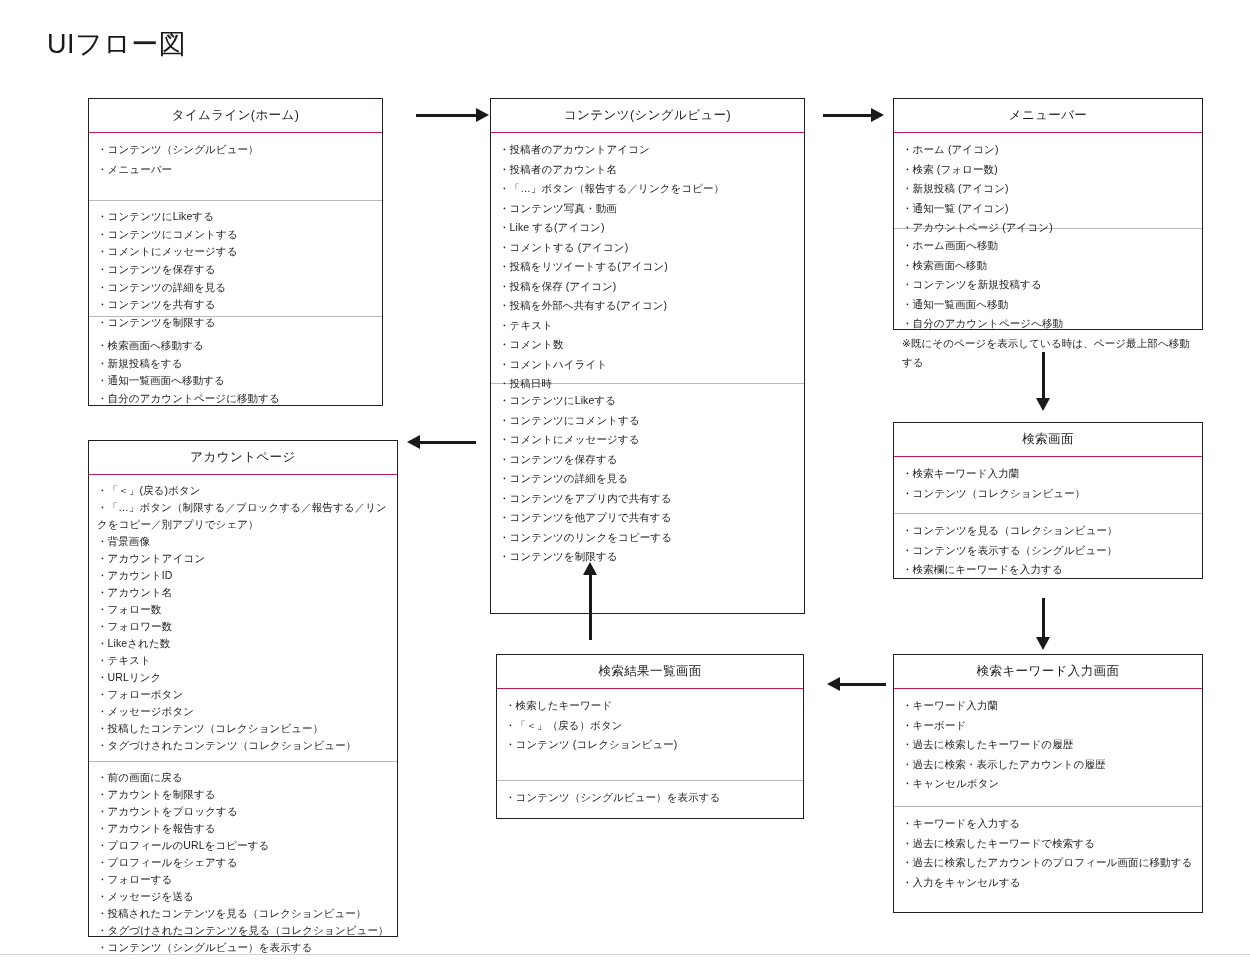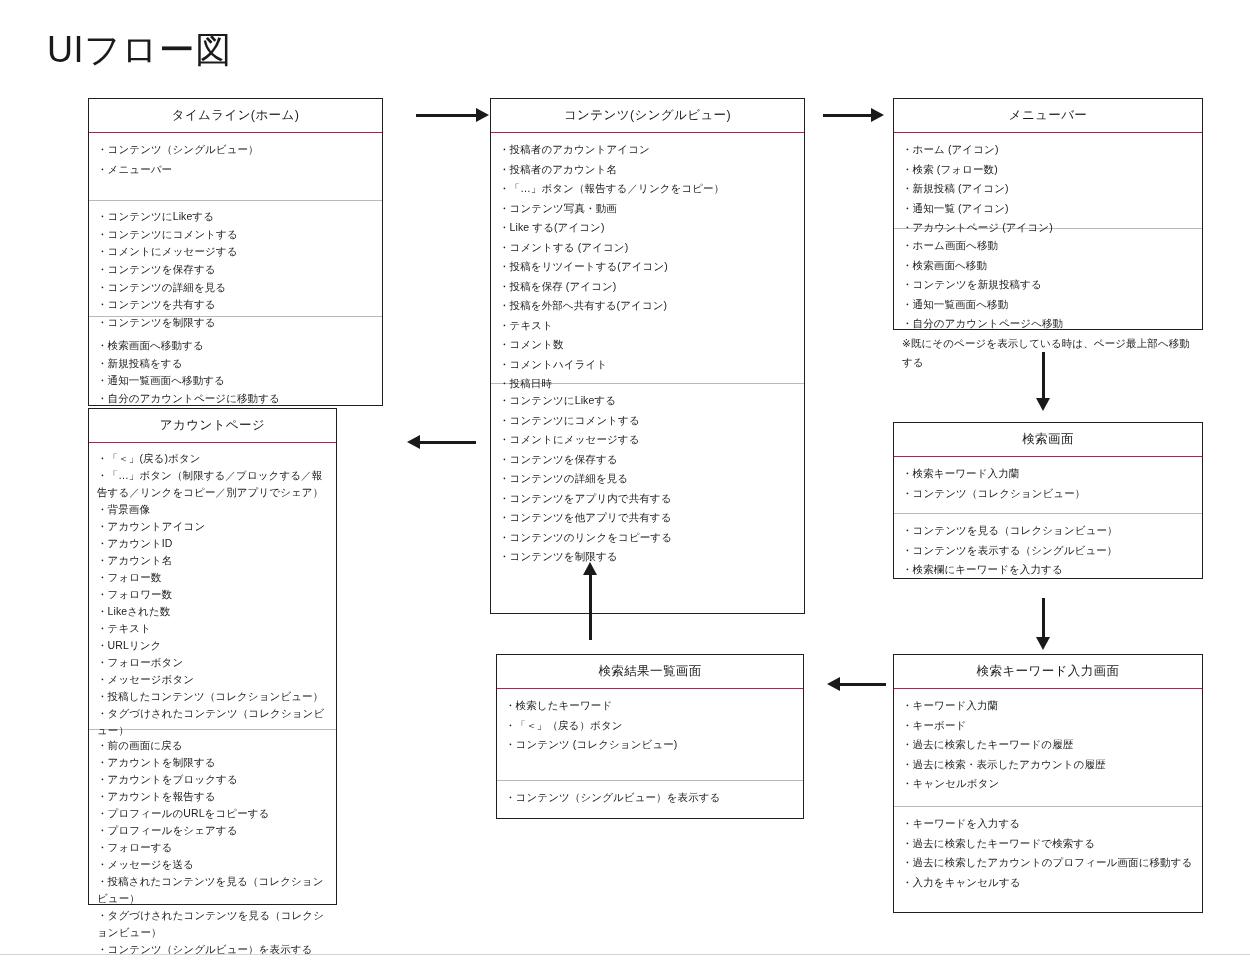--- a/index.html
+++ b/index.html
@@ -20,21 +20,21 @@
     position: absolute;
     left: 0; right: 0;
     bottom: 14px;
     height: 1px;
     background: #d4d4d4;
   }
   .diagram-title {
     position: absolute;
     left: 47px;
     top: 26px;
-    font-size: 36px;
+    font-size: 27px;
     color: #1a1a1a;
     letter-spacing: 0.5px;
     font-weight: 400;
     white-space: nowrap;
   }
 
   
   .node {
     position: absolute;
     border: 1.6px solid #231f20;
@@ -257,21 +257,21 @@
         <li>コンテンツ (コレクションビュー)</li>
       </ul>
     </div>
     <div class="node-section">
       <ul class="looser">
         <li>コンテンツ（シングルビュー）を表示する</li>
       </ul>
     </div>
   </div>
 
-  <div class="node" style="left:88px; top:408px; width:249px; height:497px;">
+  <div class="node" style="left:88px; top:440px; width:310px; height:497px;">
     <div class="node-title">アカウントページ</div>
     <div class="node-section" style="height:287px;">
       <ul class="tight">
         <li>「＜」(戻る)ボタン</li>
         <li>「…」ボタン（制限する／ブロックする／報告する／リンクをコピー／別アプリでシェア）</li>
         <li>背景画像</li>
         <li>アカウントアイコン</li>
         <li>アカウントID</li>
         <li>アカウント名</li>
         <li>フォロー数</li>

